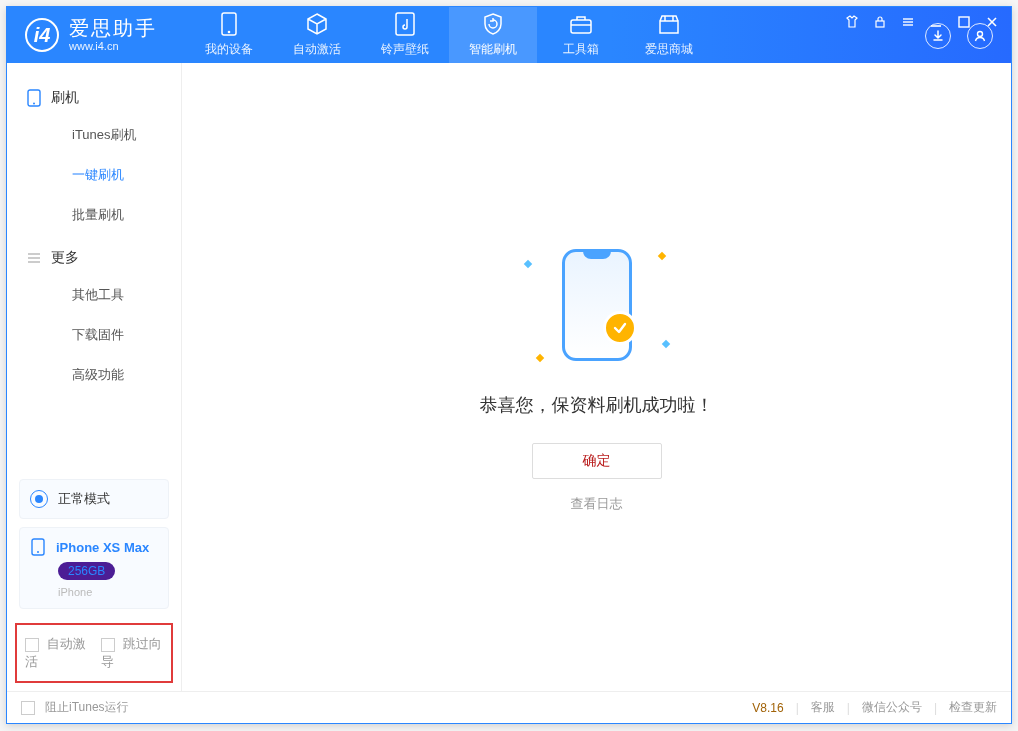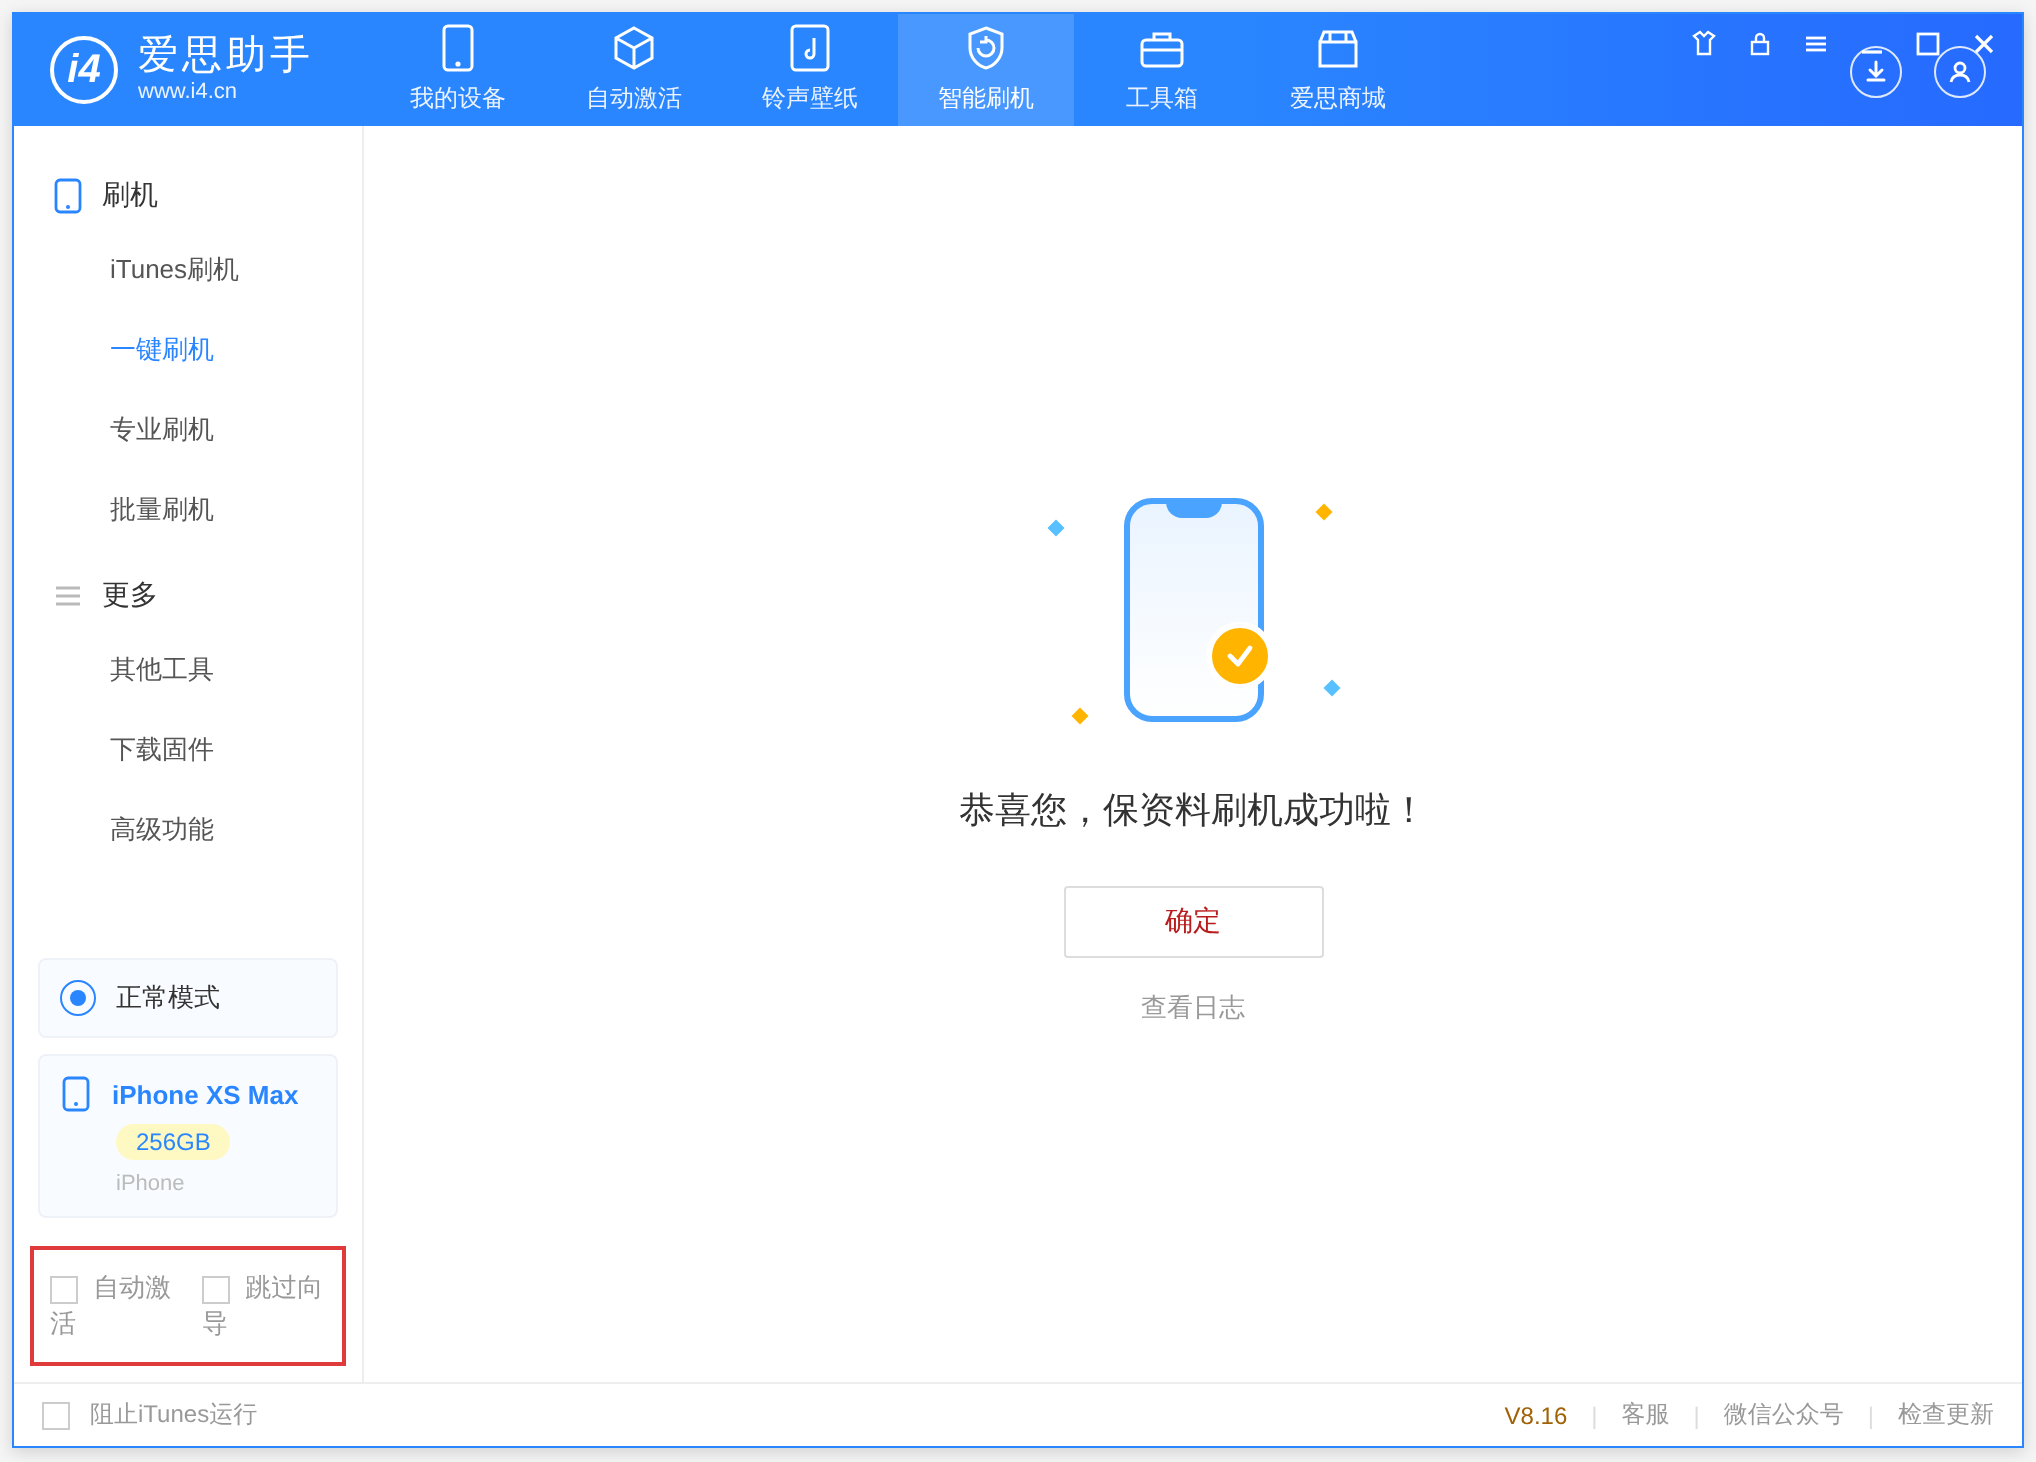--- a/index.html
+++ b/index.html
@@ -79,21 +79,21 @@
   width: 175px; background: #fff; border-right: 1px solid #eee;
   display: flex; flex-direction: column;
 }
 .side-scroll { flex: 1; overflow: auto; padding-top: 18px; }
 .side-group-header {
   display: flex; align-items: center; gap: 10px;
   font-size: 14px; color: #333; padding: 8px 20px; font-weight: 500;
   cursor: pointer;
 }
 .side-item {
-  padding: 11px 0 11px 48px; font-size: 13px; color: #555; cursor: pointer;
+  padding: 11px 0 11px 65px; font-size: 13px; color: #555; cursor: pointer;
 }
 .side-item.selected { color: #2a86ff; }
 .side-space { height: 6px; }
 .mode-box {
   margin: 0 12px 8px 12px; padding: 10px 10px;
   border: 1px solid #eef2f7; background: #f8fbff; border-radius: 4px;
   display:flex; align-items:center; gap:10px; cursor:pointer;
 }
 .mode-dot {
   width: 18px; height: 18px; border-radius: 50%; border: 1.5px solid #2a86ff;
@@ -101,21 +101,21 @@
 }
 .mode-dot::after { content:""; width:8px; height:8px; border-radius:50%; background:#2a86ff; }
 .device-box {
   margin: 0 12px 8px 12px; padding: 10px 10px;
   border: 1px solid #eef2f7; background: #f8fbff; border-radius: 4px;
 }
 .device-row1 { display:flex; align-items:center; gap:10px; }
 .device-name { color:#2a86ff; font-weight:600; font-size:13px; }
 .storage-badge {
   display:inline-block; margin-top:6px; margin-left:28px; padding:2px 10px;
-  background:#fef9c3; color:#2a86ff; border-radius:10px; font-size:12px;
+  background:#4c1d95; color:#2a86ff; border-radius:10px; font-size:12px;
 }
 .device-type { margin-top:6px; margin-left:28px; color:#bbb; font-size:11px; }
 .opt-row {
   border: 2px solid #e03b3b; margin: 6px 8px 8px 8px; padding: 10px 8px;
   display:flex; align-items:center; gap:14px; color:#999;
 }
 .chk { width:14px; height:14px; border:1px solid #ccc; display:inline-block; vertical-align:middle; margin-right:4px; background:#fff; }
 
 .main { flex:1; background:#fff; position:relative; display:flex; flex-direction:column; align-items:center; justify-content:center; }
 .illustration { position:relative; width:180px; height:130px; margin-bottom: 22px; }
@@ -289,21 +289,20 @@
           <span>
             <svg width="14" height="18" viewBox="0 0 14 18">
                 <rect x="1" y="1" width="12" height="16" rx="2" fill="none" stroke="#2a86ff" stroke-width="1.4"></rect>
                 <circle cx="7" cy="14.5" r="1" fill="#2a86ff"></circle>
               </svg>
           </span>
           <span>刷机</span>
         </div>
         <div class="side-item">iTunes刷机</div>
         <div class="side-item selected">一键刷机</div>
-        <div class="side-item">专业刷机</div>
         <div class="side-item">批量刷机</div>
 
         <div class="side-space"></div>
 
         <div class="side-group-header">
           <span>
             <svg width="14" height="14" viewBox="0 0 14 14">
                 <line x1="1" y1="3" x2="13" y2="3" stroke="#bbb" stroke-width="1.5"></line>
                 <line x1="1" y1="7" x2="13" y2="7" stroke="#bbb" stroke-width="1.5"></line>
                 <line x1="1" y1="11" x2="13" y2="11" stroke="#bbb" stroke-width="1.5"></line>

